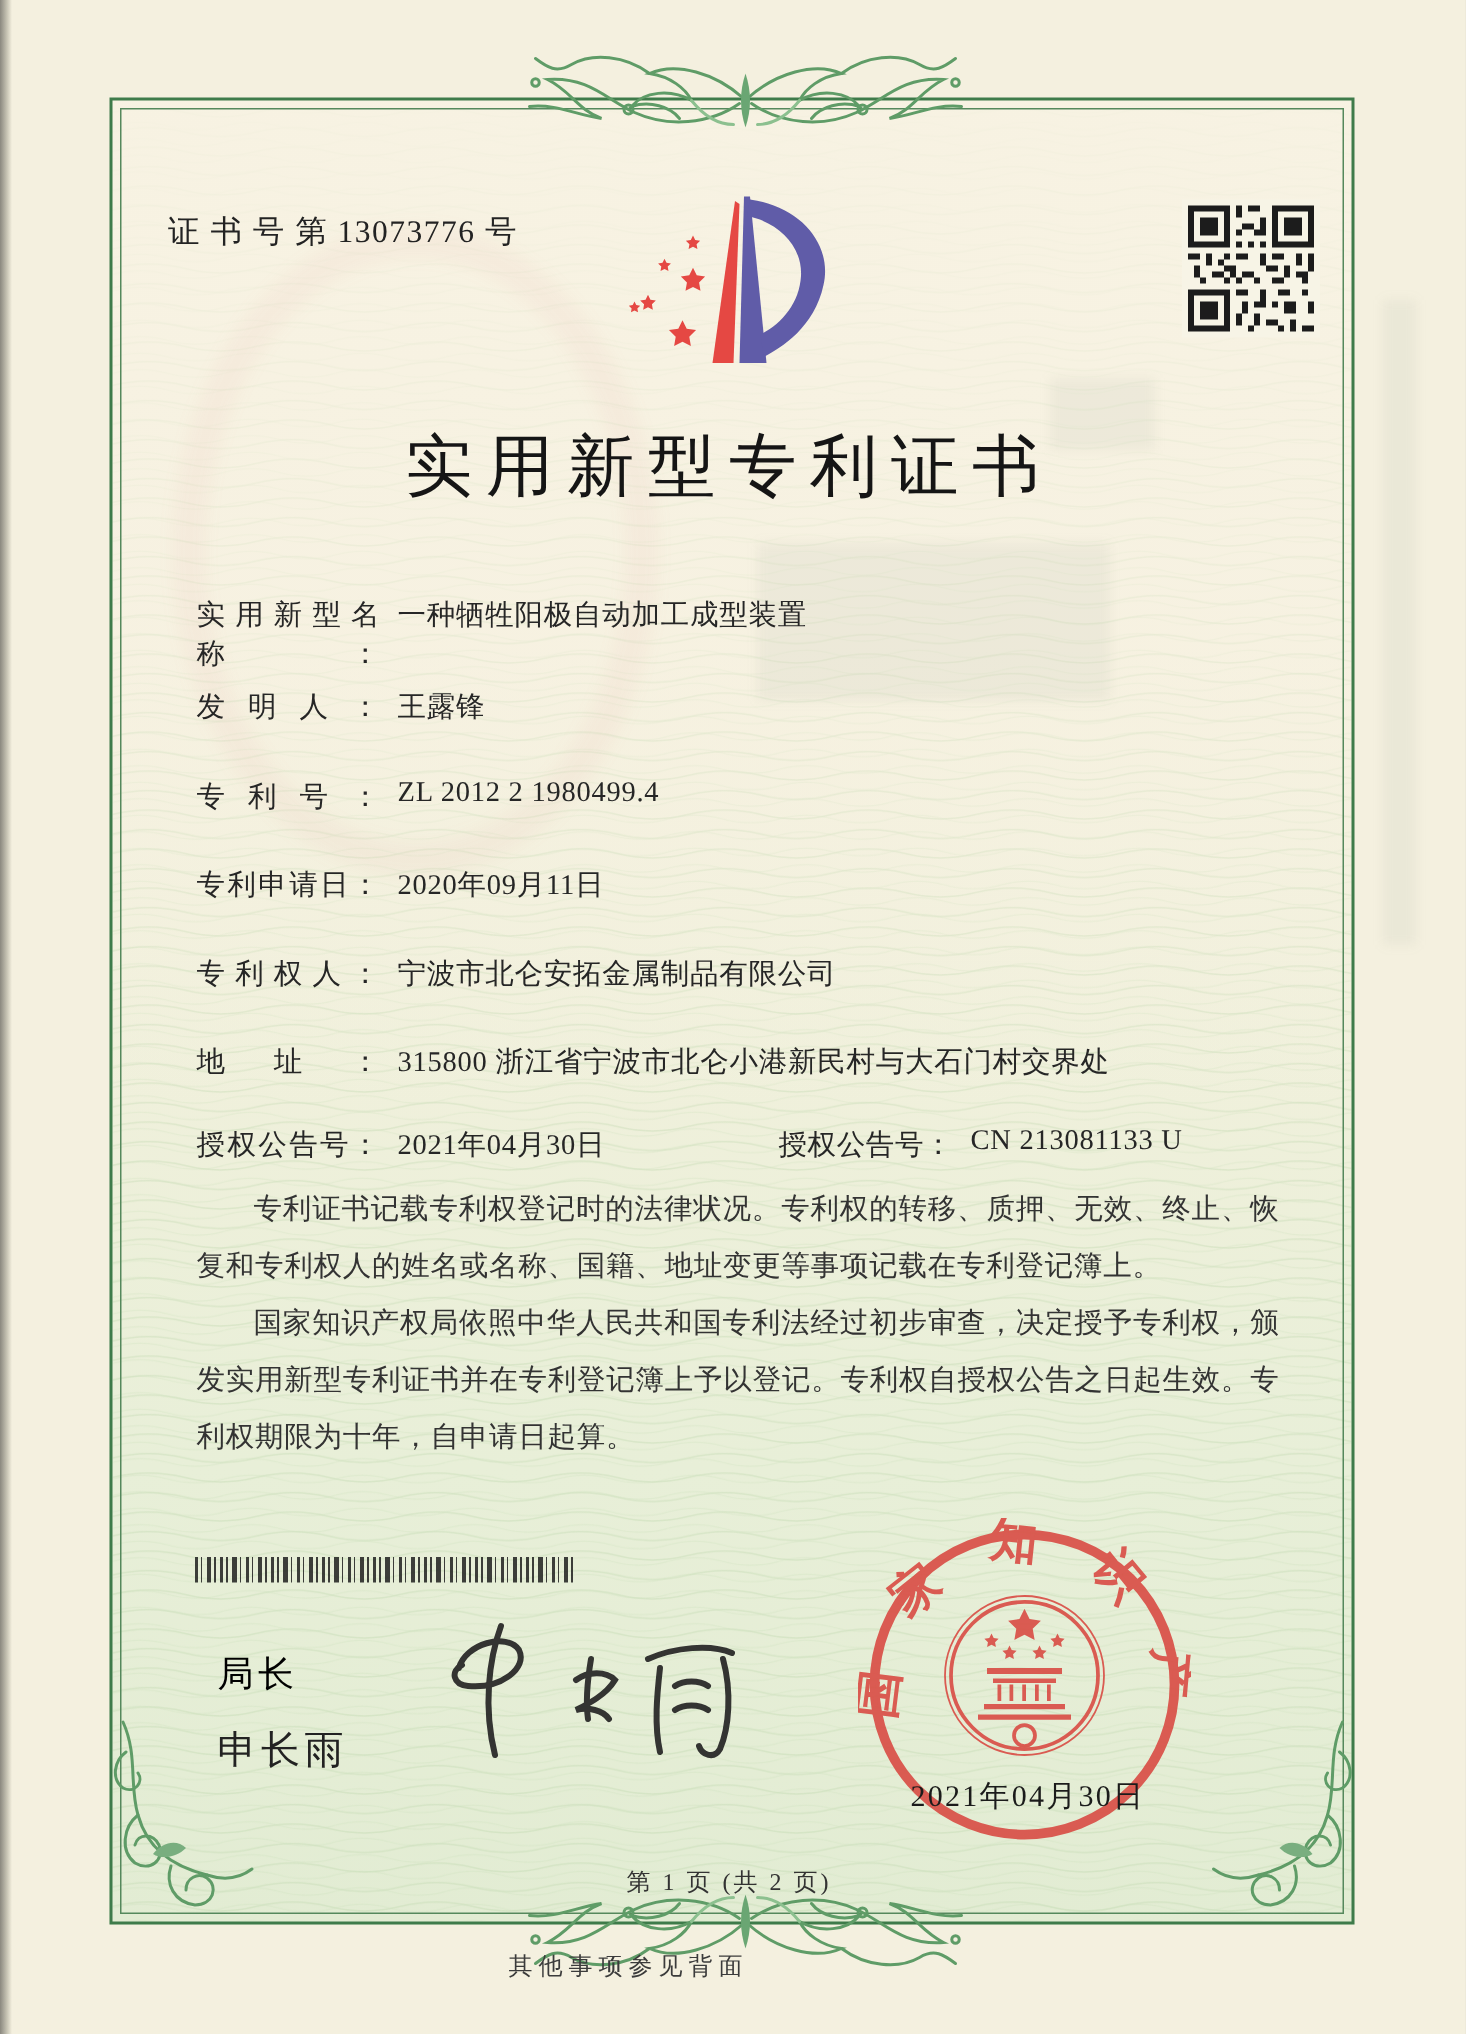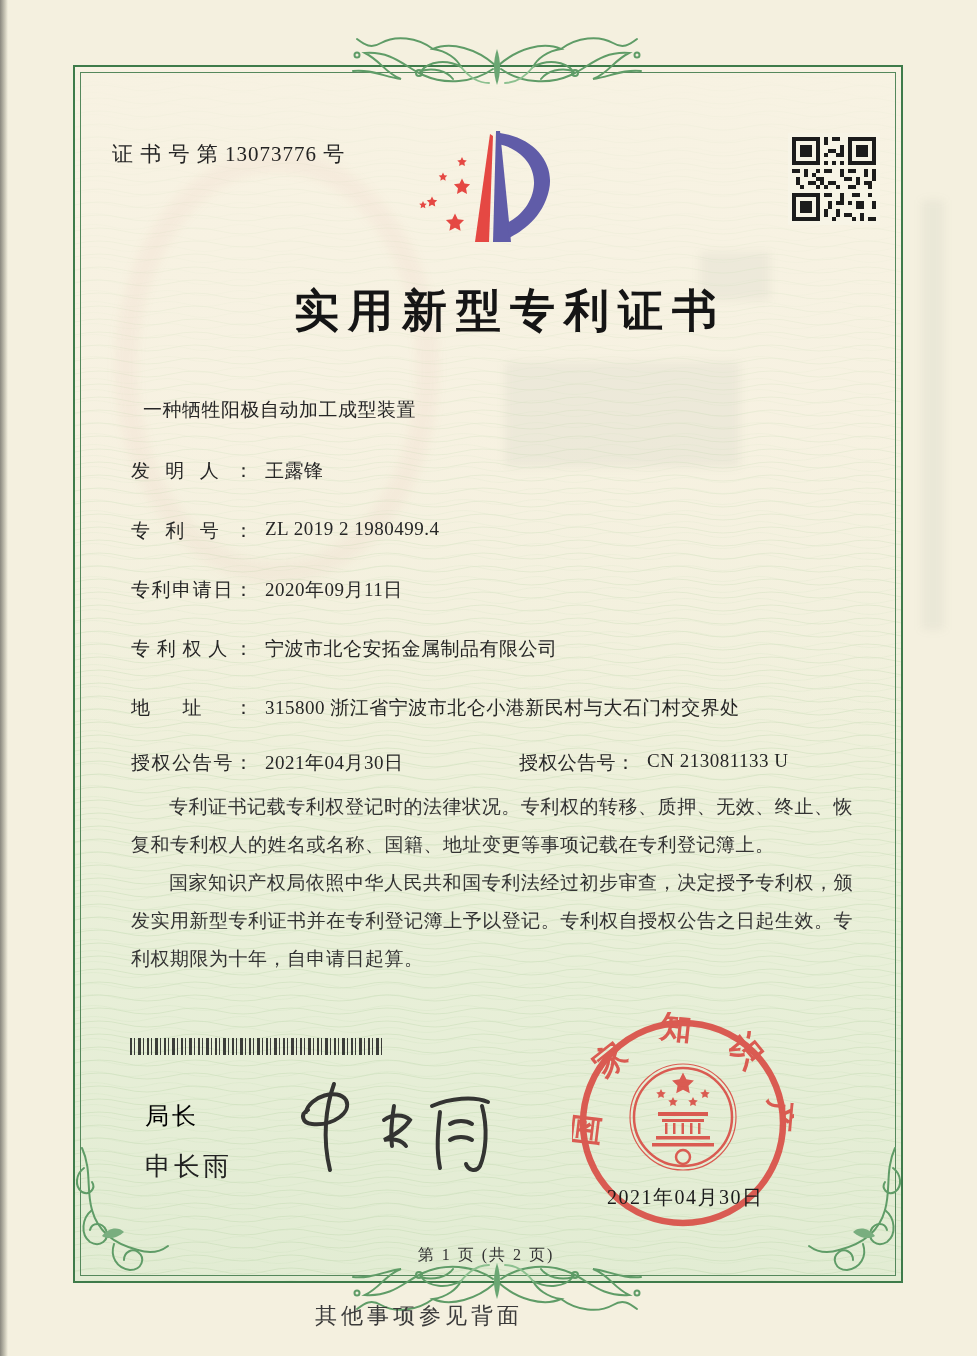--- a/index.html
+++ b/index.html
@@ -13,41 +13,41 @@
   .waves{position:absolute;left:75px;top:67px;opacity:.6;}
   .wave-fade{position:absolute;left:75px;top:67px;width:826px;height:700px;
     background:linear-gradient(180deg,rgba(247,242,226,.9),rgba(247,242,226,.5) 45%,rgba(247,242,226,0));}
   .frame-outer{position:absolute;left:73px;top:65px;width:826px;height:1214px;border:2px solid #3e7b4a;}
   .frame-inner{position:absolute;left:80px;top:72px;width:814px;height:1202px;border:1px solid #55885c;}
   .ghost-ring{position:absolute;left:115px;top:150px;width:280px;height:390px;border:22px solid rgba(216,120,108,.05);
     border-radius:50%;filter:blur(5px);}
   .smudge{position:absolute;background:rgba(112,128,108,.07);filter:blur(4px);}
   
   .cert-no{position:absolute;left:112px;top:140px;font-size:21px;color:#232323;letter-spacing:1px;}
-  .title{position:absolute;left:73px;top:281px;width:826px;text-align:center;font-size:45px;font-weight:bold;
-    color:#151515;letter-spacing:9px;padding-left:24px;}
+  .title{position:absolute;left:73px;top:281px;width:826px;text-align:center;font-size:45px;font-weight:normal;
+    color:#151515;letter-spacing:9px;}
   .field-row{position:absolute;left:131px;display:flex;align-items:flex-start;color:#262626;}
   .f-label{width:122px;font-size:19px;text-align:justify;text-align-last:justify;flex:none;}
   .f-value{font-size:19px;margin-left:12px;letter-spacing:.5px;white-space:nowrap;}
   .r0{top:397px}.r1{top:458px}.r2{top:518px}.r3{top:577px}.r4{top:636px}.r5{top:695px}.r6{top:750px}
   .grant-row{position:absolute;left:519px;top:750px;display:flex;color:#262626;}
   .paras{position:absolute;left:131px;top:788px;width:722px;font-size:19px;line-height:38px;color:#333;
     letter-spacing:.5px;text-align:justify;}
   .paras p{margin:0;text-indent:2em;}
   .barcode{position:absolute;left:130px;top:1038px;width:252px;height:17px;opacity:.85;
     background:repeating-linear-gradient(90deg,#1e1e1e 0 2px,transparent 2px 4px,#1e1e1e 4px 5px,
       transparent 5px 8px,#1e1e1e 8px 11px,transparent 11px 13px,#1e1e1e 13px 14px,transparent 14px 17px);}
   .director-title{position:absolute;left:145px;top:1100px;font-size:24px;color:#000000;letter-spacing:3px;}
   .director-name{position:absolute;left:145px;top:1149px;font-size:26px;color:#222;letter-spacing:3px;}
   .signature{position:absolute;left:282px;top:1072px;}
   .seal{position:absolute;left:572px;top:1012px;opacity:.9;}
   .seal-date{position:absolute;left:607px;top:1184px;font-size:20px;color:#1b1b1b;letter-spacing:1.5px;z-index:6;}
   .page-foot{position:absolute;left:73px;top:1245px;width:826px;text-align:center;font-size:16px;color:#333;
     letter-spacing:2px;}
-  .back-note{position:absolute;left:0;top:1301px;width:838px;text-align:center;font-size:22px;color:#3b3b3b;
+  .back-note{position:absolute;left:0;top:1301px;width:838px;text-align:center;font-size:16px;color:#3b3b3b;
     letter-spacing:4px;}
   .orn{position:absolute;}
   .orn-bottom{transform:scaleY(-1);}
   .corner-right{transform:scaleX(-1);}
   .logo{position:absolute;left:403px;top:126px;}
   .qr{position:absolute;left:788px;top:133px;background:#f7f4e6;}
 </style>
 </head>
 <body>
 
@@ -131,29 +131,30 @@
       <path d="M32 24h4v4h-4zM40 24h4v4h-4zM48 24h4v4h-4zM24 32h4v4h-4zM24 40h4v4h-4zM24 48h4v4h-4z"></path>
       <path d="M32 0h4v8h-4zM40 0h8v4h-8zM48 8h4v8h-4zM36 12h8v4h-8zM32 16h4v4h-4zM44 16h8v4h-8z"></path>
       <path d="M0 32h8v4H0zM12 32h4v8h-4zM20 36h4v4h-4zM32 32h8v4h-8zM48 32h4v8h-4zM56 32h8v4h-8zM72 32h4v8h-4zM80 32h4v12h-4zM4 40h4v8H4zM16 44h8v4h-8zM28 40h4v8h-4zM36 44h8v4h-8zM52 40h8v4h-8zM64 40h4v8h-4zM72 44h8v4h-8zM8 48h4v4H8zM32 48h4v4h-4zM44 48h4v4h-4zM56 48h8v4h-8zM76 48h4v4h-4z"></path>
       <path d="M32 56h8v4h-8zM48 56h4v8h-4zM60 56h8v4h-8zM76 56h4v4h-4zM36 64h4v8h-4zM44 64h8v4h-8zM56 64h4v4h-4zM64 64h8v8h-8zM80 64h4v8h-4zM32 72h4v8h-4zM44 72h4v8h-4zM52 76h8v4h-8zM68 76h4v8h-4zM76 80h8v4h-8zM40 80h4v4h-4zM60 80h4v4h-4z"></path>
     </g>
   </svg>
 
   <div class="title">实用新型专利证书</div>
 
   <div class="field-row r0">
+    <span class="f-label">实用新型名称：</span>
     <span class="f-value">一种牺牲阳极自动加工成型装置</span>
   </div>
   <div class="field-row r1">
     <span class="f-label">发明人：</span>
     <span class="f-value">王露锋</span>
   </div>
   <div class="field-row r2">
     <span class="f-label">专利号：</span>
-    <span class="f-value">ZL 2019 2 1980499.4</span>
+    <span class="f-value">ZL 2012 2 1980499.4</span>
   </div>
   <div class="field-row r3">
     <span class="f-label">专利申请日：</span>
     <span class="f-value">2020年09月11日</span>
   </div>
   <div class="field-row r4">
     <span class="f-label">专利权人：</span>
     <span class="f-value">宁波市北仑安拓金属制品有限公司</span>
   </div>
   <div class="field-row r5">

